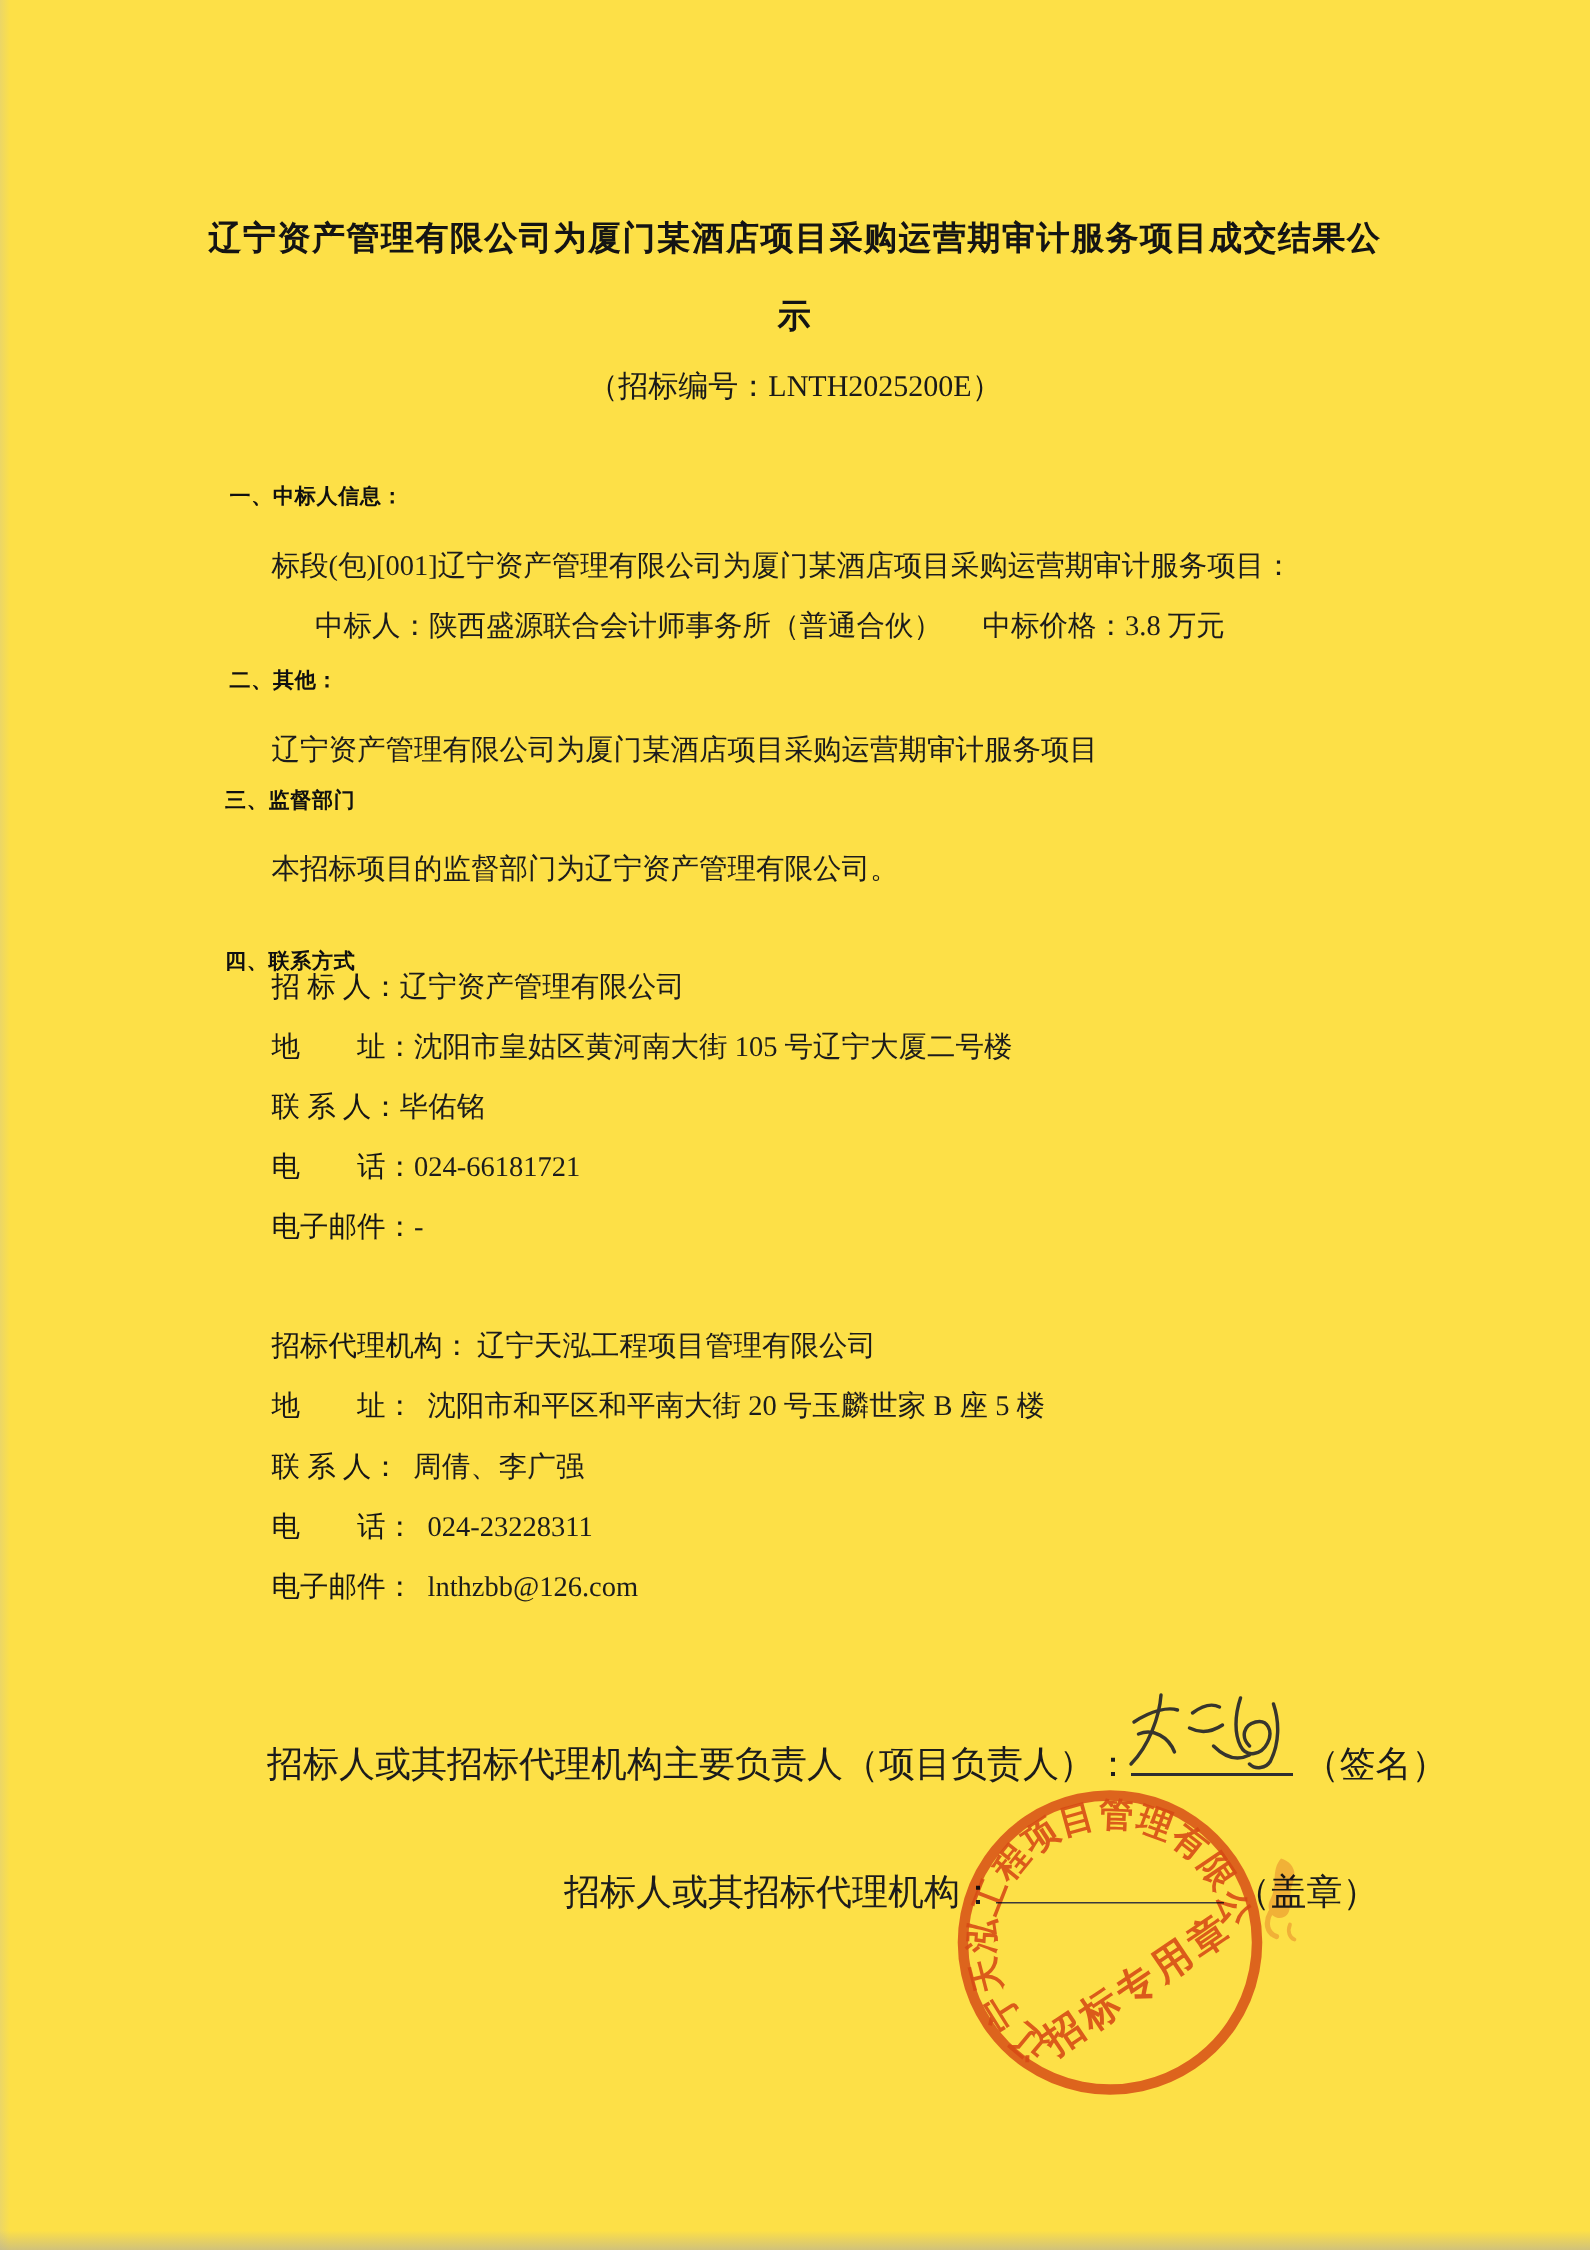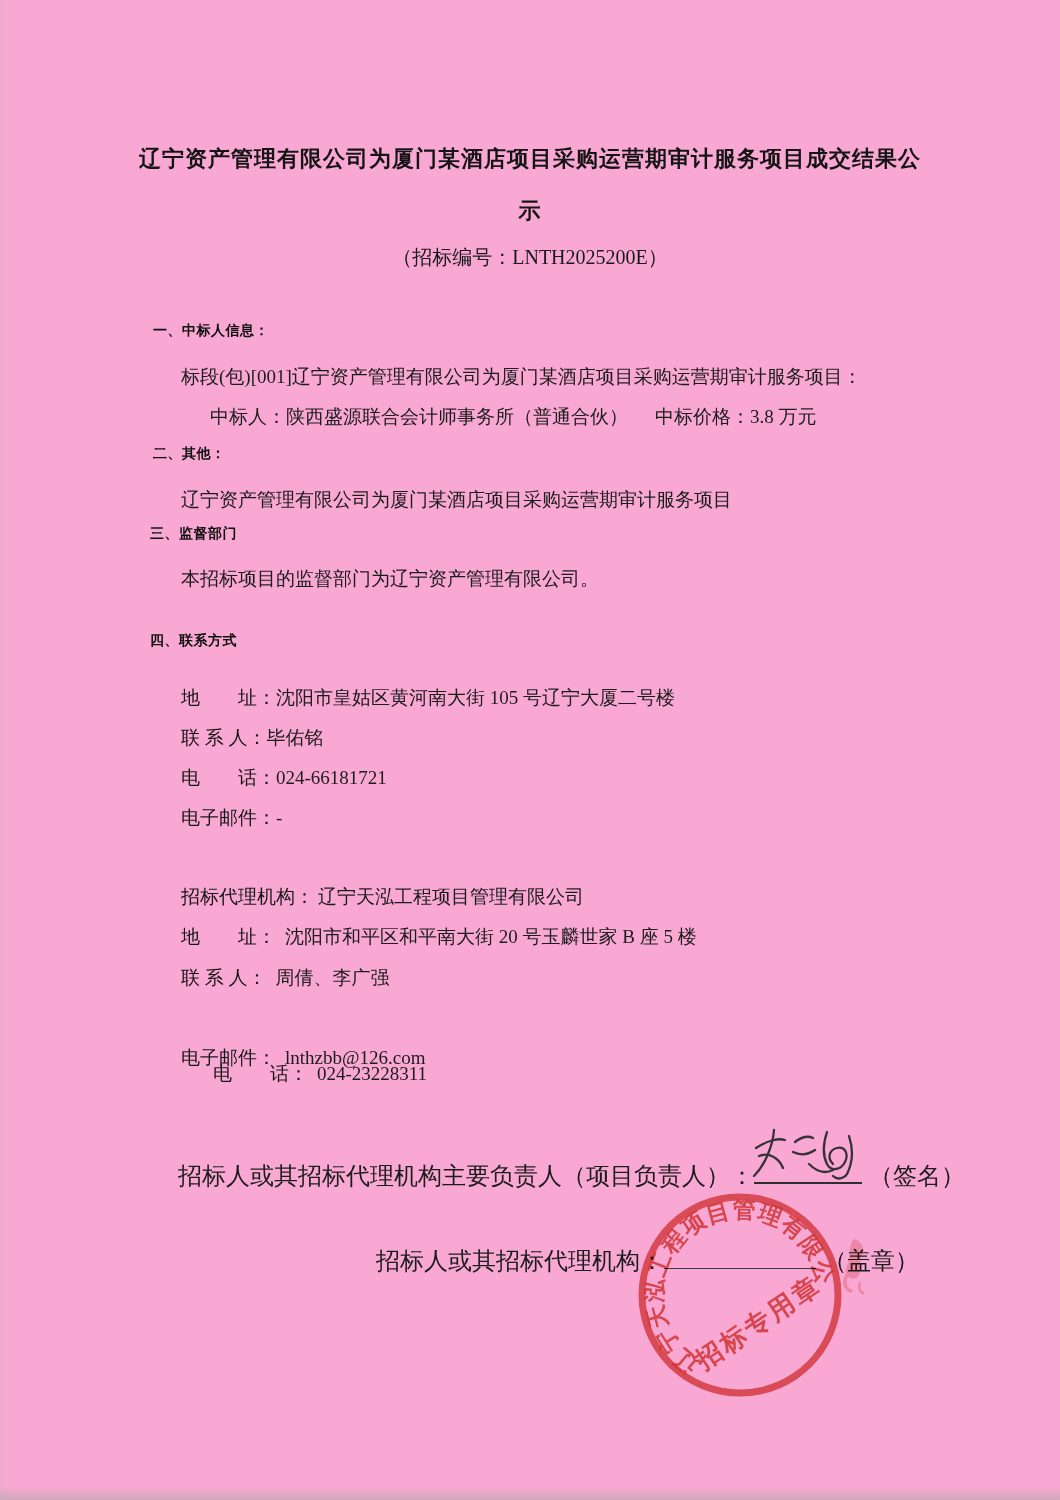--- a/index.html
+++ b/index.html
@@ -1,20 +1,20 @@
 <!DOCTYPE html>
 <html><head>
 <meta charset="utf-8">
 <style>
   html,body{margin:0;padding:0;background:#ffffff;}
   .page{
     position:relative;
     width:1060px;
     height:1500px;
-    background:#f9a8d4;
+    background:#fde047;
     font-family:"Liberation Serif","DejaVu Serif",serif;
     color:#1c1c1c;
     overflow:hidden;
   }
   .abs{position:absolute;white-space:nowrap;}
   .title{
     left:0;width:1060px;text-align:center;
     font-weight:bold;font-size:22px;letter-spacing:1px;color:#141414;
   }
   .subtitle{
@@ -74,20 +74,23 @@
   </div>
 
   <div class="abs h" style="top:445px;left:153px;">二、其他：</div>
   <div class="abs b" style="top:487px;left:181px;">辽宁资产管理有限公司为厦门某酒店项目采购运营期审计服务项目</div>
 
   <div class="abs h" style="top:525px;left:150px;">三、监督部门</div>
   <div class="abs b" style="top:566px;left:181px;">本招标项目的监督部门为辽宁资产管理有限公司。</div>
 
   <div class="abs h" style="top:632px;left:150px;">四、联系方式</div>
 
+  <div class="abs b row" style="top:645px;left:181px;">
+    <span class="lbl">招 标 人：</span><span class="val">辽宁资产管理有限公司</span>
+  </div>
   <div class="abs b row" style="top:685px;left:181px;">
     <span class="lbl">地　　址：</span><span class="val">沈阳市皇姑区黄河南大街 105 号辽宁大厦二号楼</span>
   </div>
   <div class="abs b row" style="top:725px;left:181px;text-align:right;">
     <span class="lbl">联 系 人：</span><span class="val">毕佑铭</span>
   </div>
   <div class="abs b row" style="top:765px;left:181px;">
     <span class="lbl">电　　话：</span><span class="val">024-66181721</span>
   </div>
   <div class="abs b row" style="top:805px;left:181px;">
@@ -96,21 +99,21 @@
 
   <div class="abs b row a-row" style="top:884px;left:181px;">
     <span class="lbl">招标代理机构：</span><span class="val" style="margin-left:4px;">辽宁天泓工程项目管理有限公司</span>
   </div>
   <div class="abs b row a-row" style="top:924px;left:181px;">
     <span class="lbl">地　　址：</span><span class="val">沈阳市和平区和平南大街 20 号玉麟世家 B 座 5 楼</span>
   </div>
   <div class="abs b row a-row" style="top:965px;left:181px;">
     <span class="lbl">联 系 人：</span><span class="val">周倩、李广强</span>
   </div>
-  <div class="abs b row a-row" style="top:1061px;left:181px;margin-left:32px;">
+  <div class="abs b row a-row" style="top:1005px;left:181px;">
     <span class="lbl">电　　话：</span><span class="val">024-23228311</span>
   </div>
   <div class="abs b row a-row" style="top:1045px;left:181px;">
     <span class="lbl">电子邮件：</span><span class="val">lnthzbb@126.com</span>
   </div>
 
   <div class="abs b20" style="top:1160px;left:178px;">
     <span>招标人或其招标代理机构主要负责人（项目负责人）：</span><span class="sig-slot"><svg class="sig-svg" width="120" height="66" viewBox="0 0 120 66">
         <g fill="none" stroke="#27272b" stroke-width="2.3" stroke-linecap="round" opacity=".92">
           <path d="M10,28 C22,20 33,18 39,20"></path>

